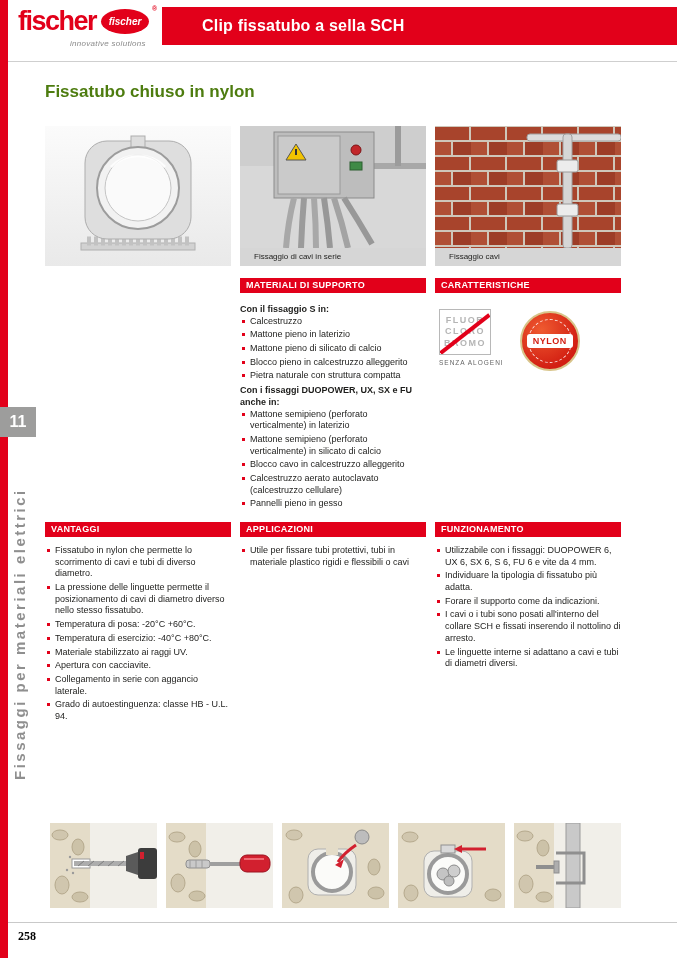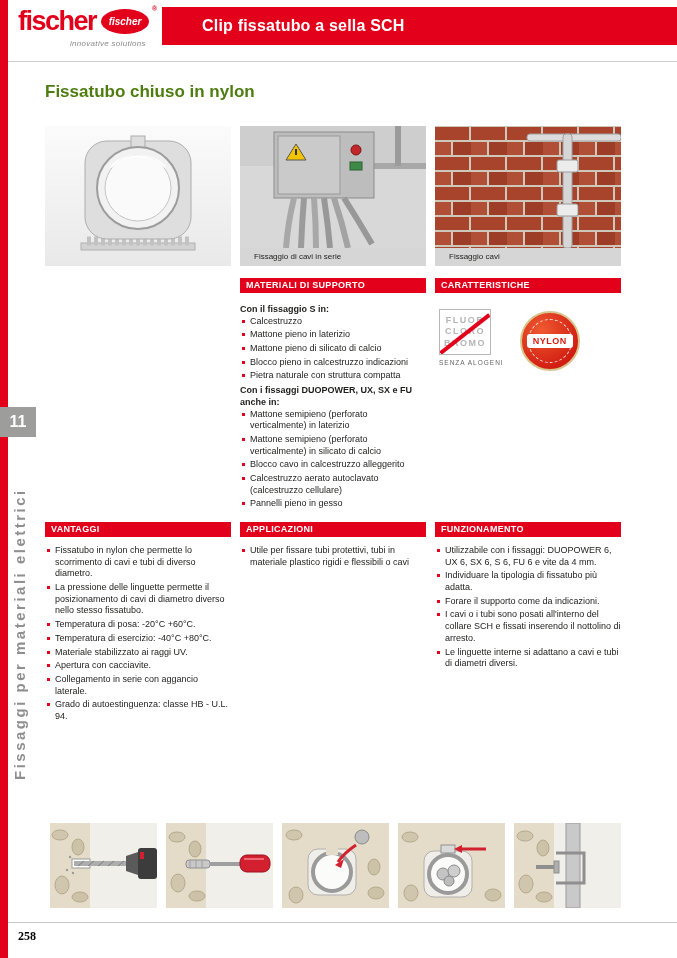--- a/index.html
+++ b/index.html
@@ -152,21 +152,21 @@
       <div class="bar bar-row1">MATERIALI DI SUPPORTO</div>
       <div class="bar bar-row1">CARATTERISTICHE</div>
 
       <div aria-hidden="true"></div>
       <div class="col-content">
         <div class="intro-bold">Con il fissaggio S in:</div>
         <ul class="bullets">
           <li>Calcestruzzo</li>
           <li>Mattone pieno in laterizio</li>
           <li>Mattone pieno di silicato di calcio</li>
-          <li>Blocco pieno in calcestruzzo indicazioni</li>
+          <li>Blocco pieno in calcestruzzo alleggerito</li>
           <li>Pietra naturale con struttura compatta</li>
         </ul>
         <div class="intro-bold">Con i fissaggi DUOPOWER, UX, SX e FU anche in:</div>
         <ul class="bullets">
           <li>Mattone semipieno (perforato verticalmente) in laterizio</li>
           <li>Mattone semipieno (perforato verticalmente) in silicato di calcio</li>
           <li>Blocco cavo in calcestruzzo alleggerito</li>
           <li>Calcestruzzo aerato autoclavato (calcestruzzo cellulare)</li>
           <li>Pannelli pieno in gesso</li>
         </ul>

